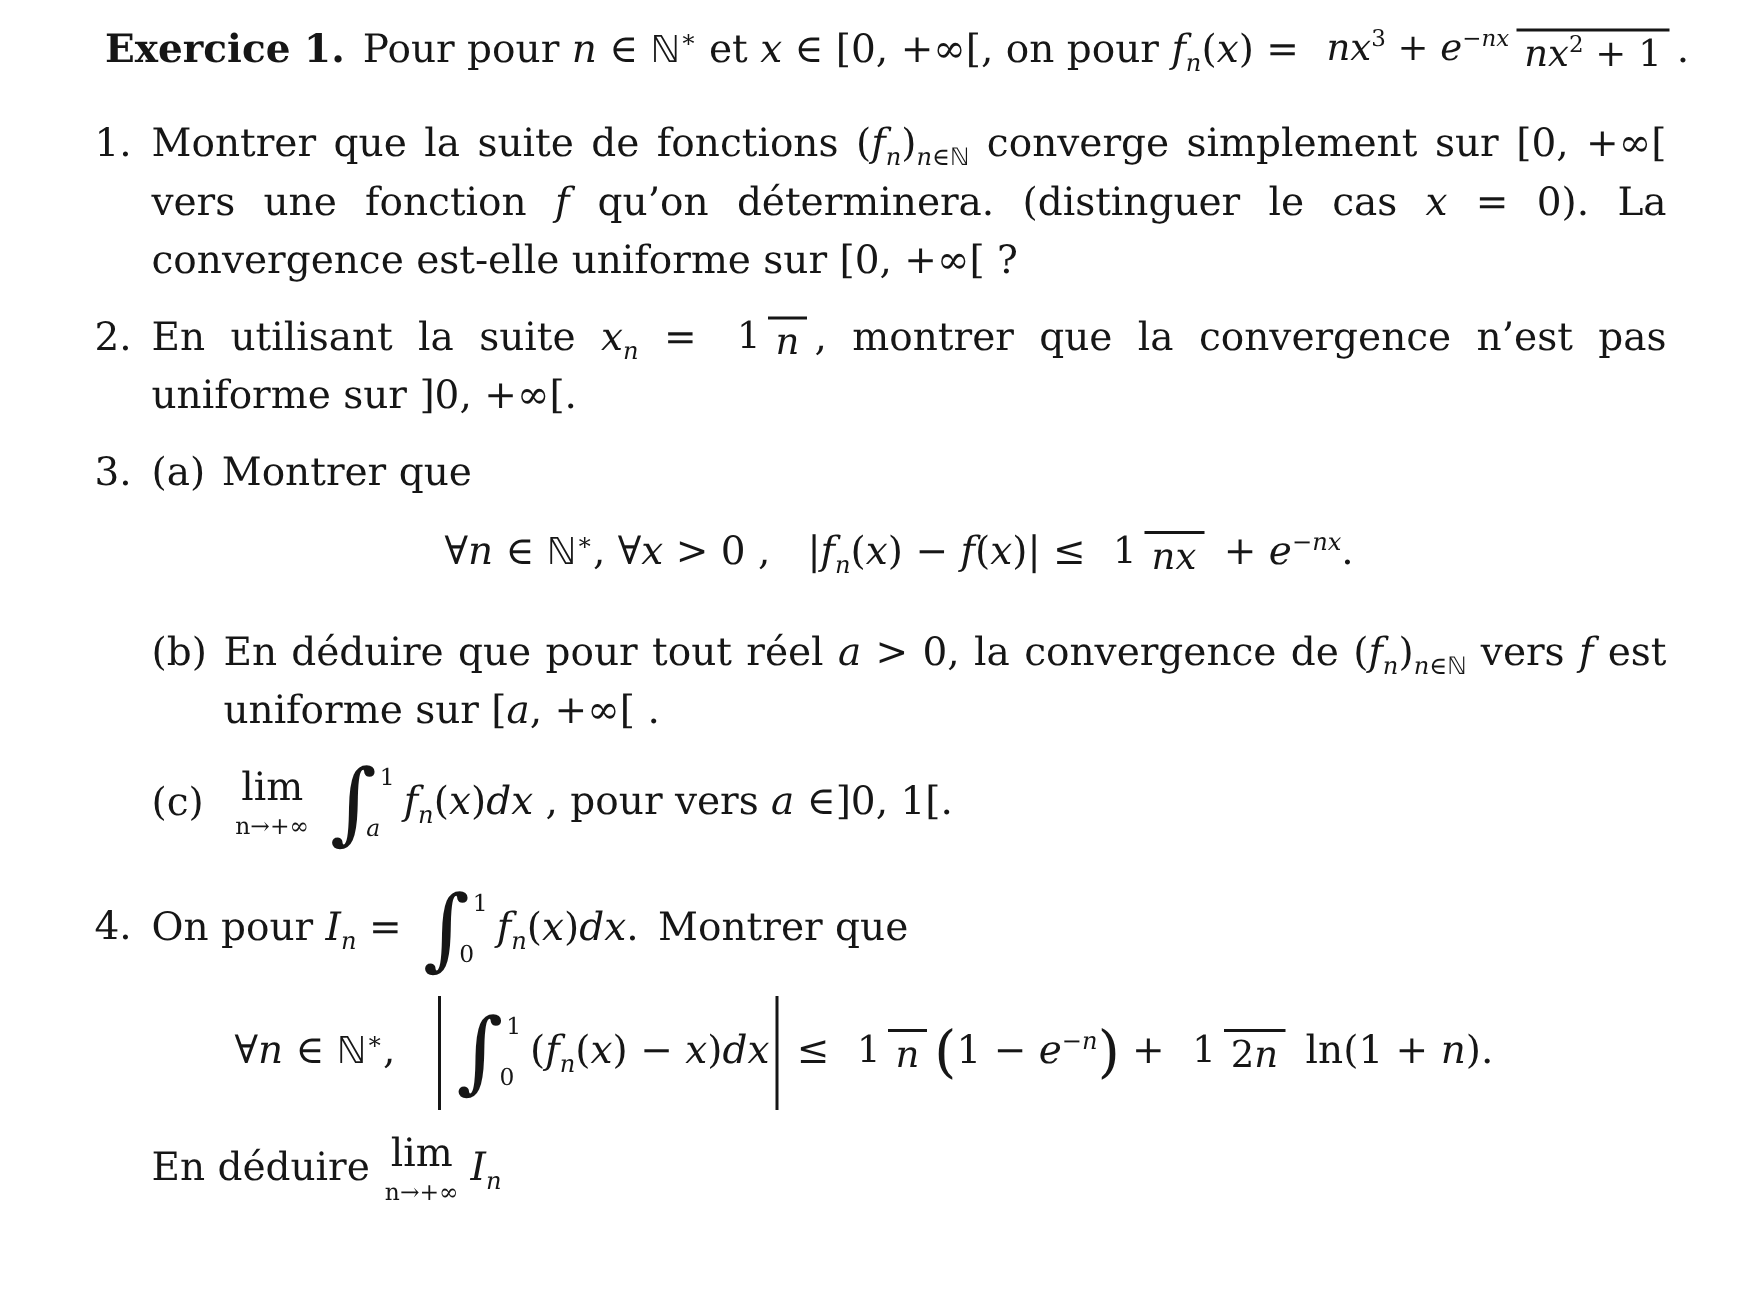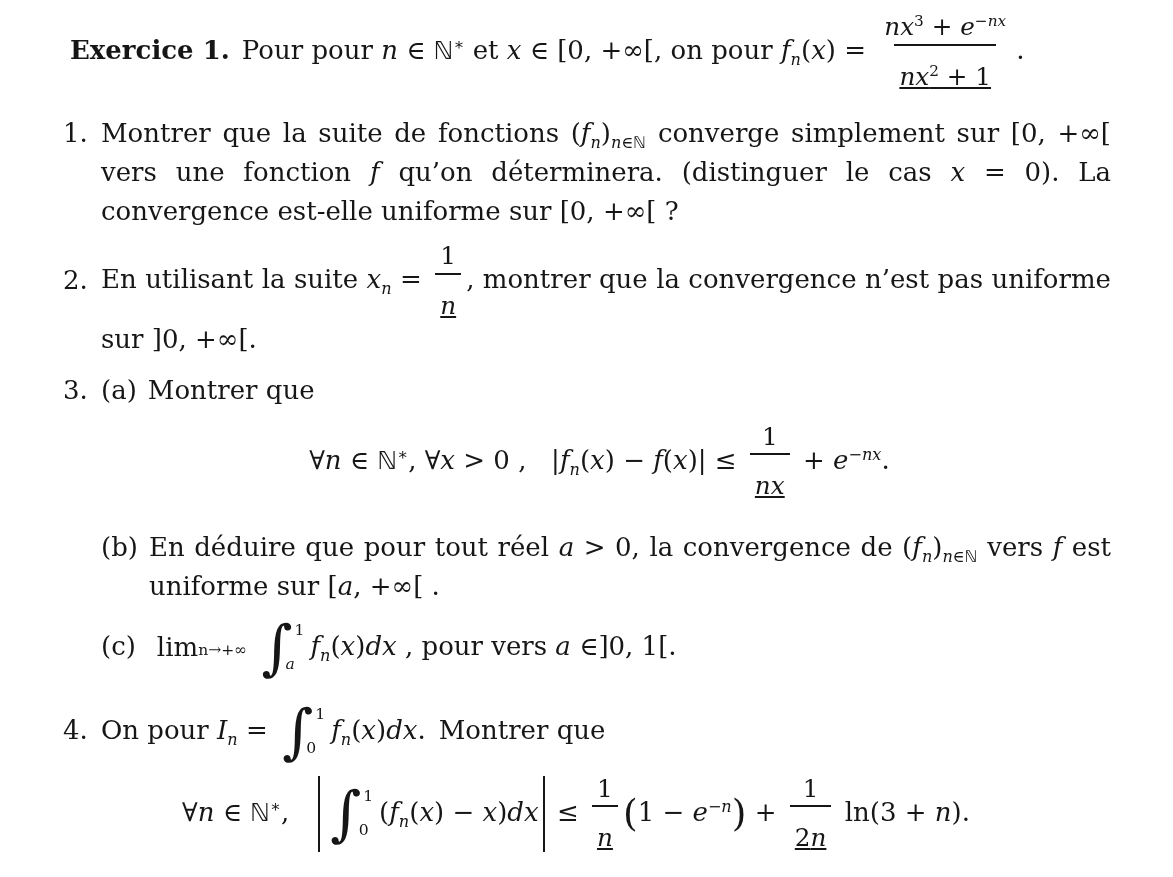--- a/index.html
+++ b/index.html
@@ -16,28 +16,28 @@
   .marker{flex:0 0 auto;min-width:26px;margin-right:12px;}
   .body{flex:1 1 auto;max-width:1010px;text-align:justify;}
   .subitems{flex:1 1 auto;max-width:1010px;}
   .subitem{display:flex;align-items:baseline;margin:0 0 12px 0;}
   .submarker{flex:0 0 auto;min-width:33px;margin-right:11px;}
   .formula{text-align:center;margin:14px 60px 16px 0;}
   .i{font-style:italic;}
   .bb{font-family:"DejaVu Sans",sans-serif;font-size:0.95em;}
   sup,sub{font-size:0.62em;line-height:0;}
   sub .bb{font-size:1em;}
-  .frac{display:inline-flex;flex-direction:column;align-items:center;vertical-align:middle;margin:0 5px;text-align:center;}
+  .frac{display:inline-flex;flex-direction:row;align-items:center;vertical-align:middle;margin:0 5px;text-align:center;}
   .frac .num{display:block;line-height:1.08;font-size:0.95em;padding:0 5px 3px;}
-  .frac .den{display:block;line-height:1.08;font-size:0.95em;border-top:2px solid currentColor;padding:18px 5px 0;text-decoration:underline;}
+  .frac .den{display:block;line-height:1.08;font-size:0.95em;border-top:2px solid currentColor;padding:2px 5px 0;}
   .intwrap{display:inline-flex;align-items:center;vertical-align:middle;margin:0 6px 0 6px;}
   .intsign{font-size:2.3em;line-height:1;}
   .intlims{display:inline-flex;flex-direction:column;justify-content:space-between;font-size:0.6em;height:3.7em;margin-left:2px;}
   .intlims .lo{margin-left:-9px;}
-  .limop{display:inline-flex;flex-direction:row;align-items:center;vertical-align:middle;line-height:1.05;margin:0 8px 0 10px;}
+  .limop{display:inline-flex;flex-direction:column;align-items:center;vertical-align:middle;line-height:1.05;margin:0 8px 0 10px;}
   .limop .limsub{font-size:0.6em;margin-top:4px;}
   .tallbar{display:inline-block;width:0;border-left:2px solid currentColor;height:76px;vertical-align:middle;margin:0 4px;}
   .bigp{font-size:1.45em;line-height:1;vertical-align:-0.14em;}
   .sp1{display:inline-block;width:0.95em;}
   .sp2{display:inline-block;width:0.5em;}
   .conclusion{margin-top:10px;text-align:left;}
 </style>
 </head>
 <body>
 
@@ -111,21 +111,21 @@
             <span class="intlims">
               <span class="up">1</span>
               <span class="lo">0</span>
             </span>
           </span><span>(</span><span class="i">f</span><sub class="i">n</sub><span>(</span><span class="i">x</span><span>) − </span><span class="i">x</span><span>)</span><span class="i">dx</span><span class="tallbar"></span><span> ≤ </span><span class="frac">
             <span class="num">1</span>
             <span class="den i">n</span>
           </span><span class="bigp">(</span><span>1 − </span><span class="i">e</span><sup class="i">−n</sup><span class="bigp">)</span><span> + </span><span class="frac">
             <span class="num">1</span>
             <span class="den"><span>2</span><span class="i">n</span></span>
-          </span><span> ln(3 + </span><span class="i">n</span><span>).</span></div>
-      <div class="conclusion"><span class="limop">
+          </span><span> ln(1 + </span><span class="i">n</span><span>).</span></div>
+      <div class="conclusion"><span>En déduire</span><span class="limop">
             <span class="limword">lim</span>
             <span class="limsub">n→+∞</span>
           </span><span class="i">I</span><sub class="i">n</sub></div>
     </div>
   </div>
 
 </div>
 
 </body></html>

